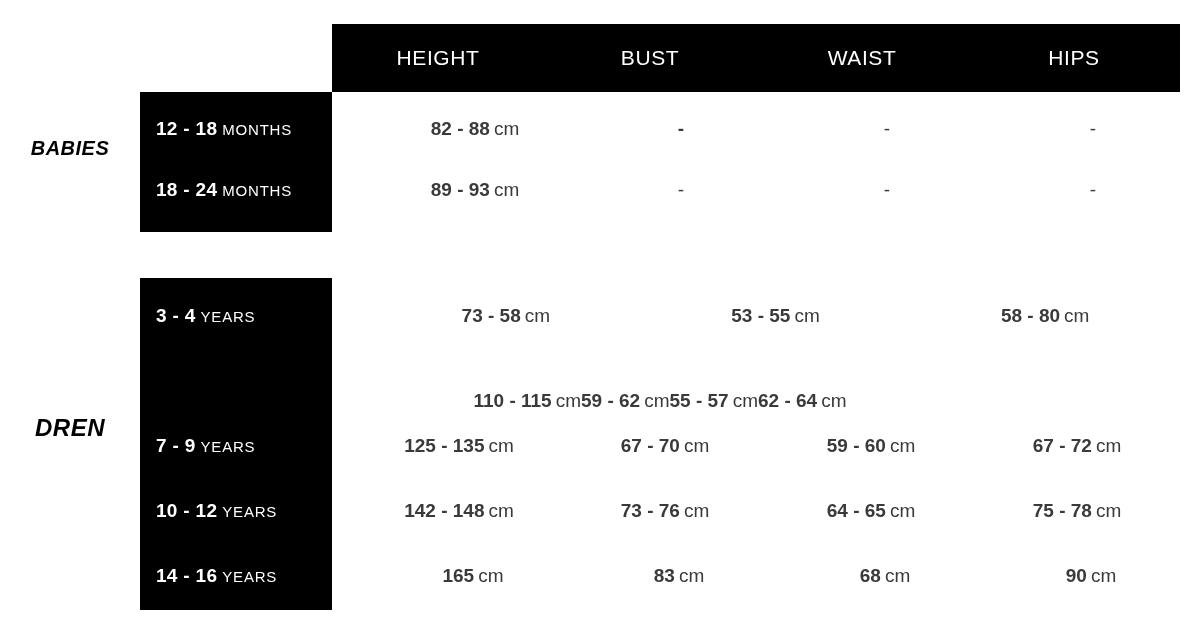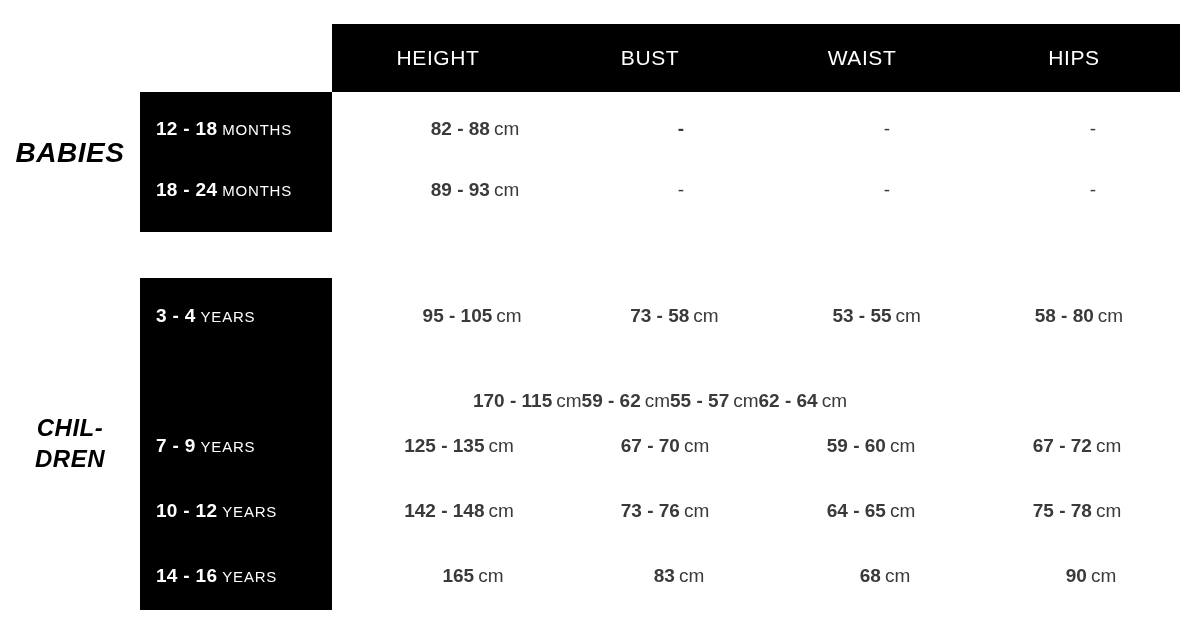--- a/index.html
+++ b/index.html
@@ -60,21 +60,21 @@
     position: absolute;
     font-style: italic;
     font-weight: bold;
     color: #000000;
     text-align: center;
   }
   .label-babies {
     left: 0px;
     top: 137px;
     width: 140px;
-    font-size: 28px;
+    font-size: 20px;
     letter-spacing: 0.5px;
   }
   .label-children {
     left: 0px;
     top: 412px;
     width: 140px;
     font-size: 24px;
     line-height: 31px;
     letter-spacing: 0.5px;
   }
@@ -190,42 +190,40 @@
     <div class="measure-cells">
       <div class="mcell"><span class="mval">89 - 93</span><span class="munit">cm</span></div>
       <div class="mcell dash"><span>-</span></div>
       <div class="mcell dash"><span>-</span></div>
       <div class="mcell dash"><span>-</span></div>
     </div>
   </div>
 
   <div class="children-band"></div>
   <div class="group-label label-children">
-    <div>CHIL-</div>
     <div>DREN</div>
   </div>
 
   <div class="row children" style="top:285px;gap:15px;">
     <div class="age-cell">
       <span class="age-num">3 - 4</span><span class="age-unit">YEARS</span>
     </div>
     <div class="measure-cells">
-      <div class="mcell"><span class="mval">95 - 105</span><span class="munit">cm</span></div>
       <div class="mcell"><span class="mval">73 - 58</span><span class="munit">cm</span></div>
       <div class="mcell"><span class="mval">53 - 55</span><span class="munit">cm</span></div>
       <div class="mcell"><span class="mval">58 - 80</span><span class="munit">cm</span></div>
     </div>
   </div>
 
   <div class="row children" style="top:350px;flex-direction:column;">
     <div class="age-cell">
       <span class="age-num">5 - 6</span><span class="age-unit">YEARS</span>
     </div>
     <div class="measure-cells">
-      <div class="mcell"><span class="mval">170 - 115</span><span class="munit">cm</span></div>
+      <div class="mcell"><span class="mval">110 - 115</span><span class="munit">cm</span></div>
       <div class="mcell"><span class="mval">59 - 62</span><span class="munit">cm</span></div>
       <div class="mcell"><span class="mval">55 - 57</span><span class="munit">cm</span></div>
       <div class="mcell"><span class="mval">62 - 64</span><span class="munit">cm</span></div>
     </div>
   </div>
 
   <div class="row children" style="top:415px;">
     <div class="age-cell">
       <span class="age-num">7 - 9</span><span class="age-unit">YEARS</span>
     </div>

